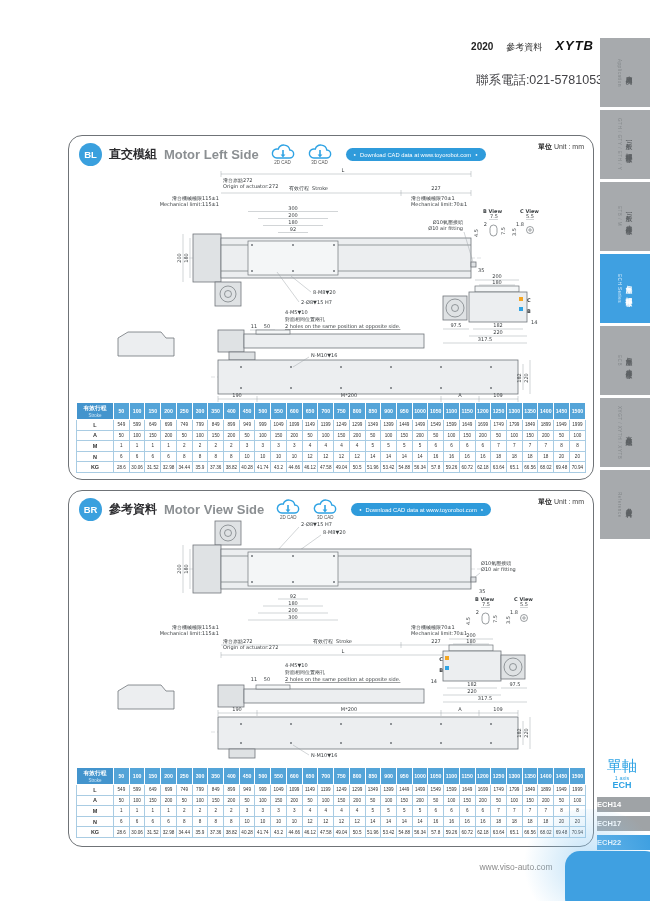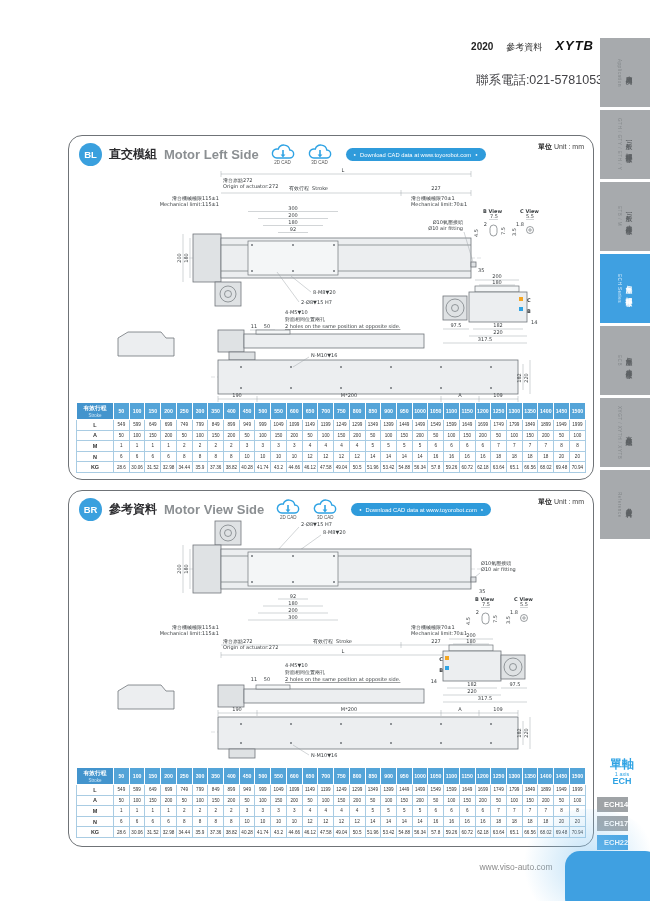--- a/index.html
+++ b/index.html
@@ -66,26 +66,26 @@
   .side-tab{width:50px;height:69px;margin-bottom:3px;background:#a7aaad;display:flex;flex-direction:row-reverse;
         align-items:center;justify-content:center;gap:2px;cursor:pointer}
   .side-tab span{writing-mode:vertical-rl;text-orientation:mixed}
   .st-cn{font-size:6.5px;font-weight:bold;color:#5d6164;letter-spacing:1px}
   .st-en{font-size:4.6px;color:#83878a;letter-spacing:.5px}
   .side-tab.active{background:#3fa0e1}
   .side-tab.active .st-cn{color:#fff}
   .side-tab.active .st-en{color:#dff0fc}
   
   #ech-label{position:absolute;right:4px;top:758px;width:48px;text-align:center;color:#2fa3e4;line-height:1.1}
-  #ech-label .e1{font-size:12px;font-weight:bold}
+  #ech-label .e1{font-size:15px;font-weight:normal}
   #ech-label .e2{font-size:5.5px}
   #ech-label .e3{font-size:9px;font-weight:bold}
   #ech-tabs{position:absolute;right:0;top:797px;width:53px}
-  .ech-tab{width:31px;height:15px;margin-bottom:4px;background:#9fa3a6;color:#fff;font-size:7.5px;font-weight:bold;
-        display:flex;align-items:center;padding-left:7px;box-sizing:border-box;cursor:pointer}
+  .ech-tab{width:54px;height:15px;margin-bottom:4px;background:#9fa3a6;color:#fff;font-size:7.5px;font-weight:bold;
+        display:flex;align-items:center;box-sizing:border-box;cursor:pointer}
   .ech-tab.active{background:#3fa0e1}
   
   .footer-url{position:absolute;left:456px;top:862px;width:120px;text-align:center;font-size:8.5px;color:#8c8c8c}
   .corner-glow{position:absolute;right:-14px;bottom:-18px;width:150px;height:110px;border-radius:50%;
         background:radial-gradient(circle,rgba(140,200,240,.55) 0%,rgba(140,200,240,0) 70%)}
   .corner-blue{position:absolute;right:-10px;bottom:-12px;width:95px;height:62px;background:#3fa0e1;border-radius:15px}
 </style>
 </head>
 <body>
 

